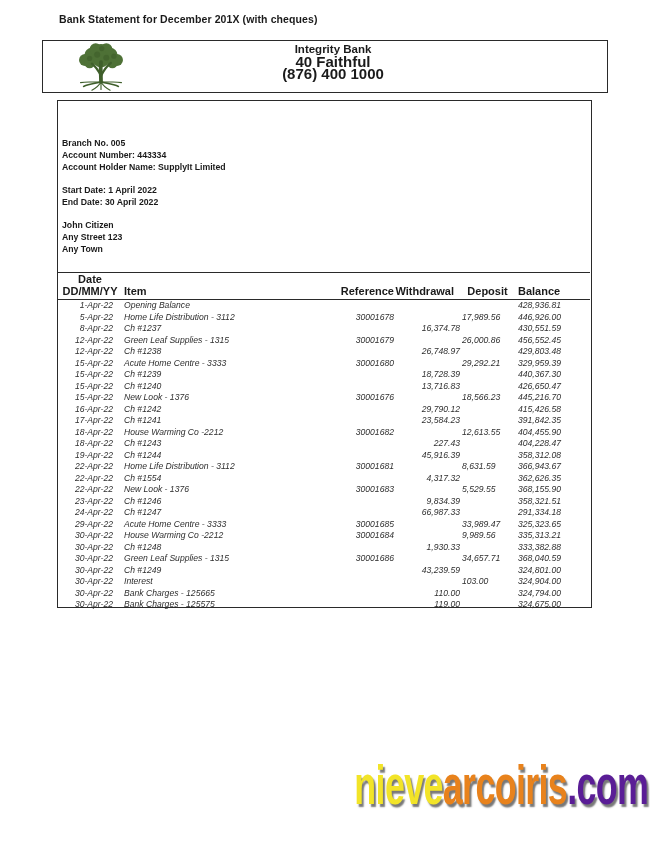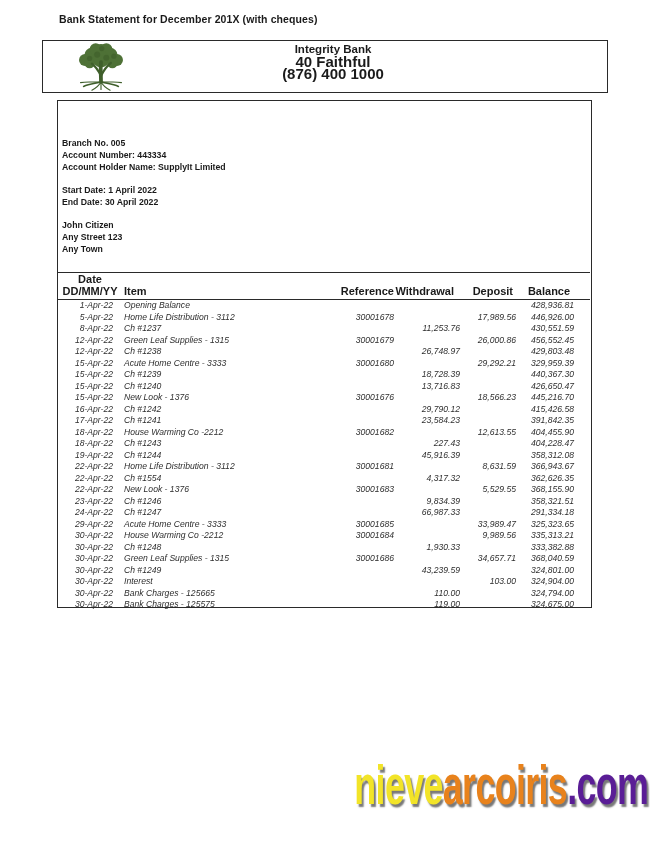--- a/index.html
+++ b/index.html
@@ -25,23 +25,23 @@
   .txn-table { position:absolute; left:0; top:171px; width:532px; border-collapse:collapse; table-layout:fixed; }
   .txn-table thead tr { border-top:1.2px solid #2a2a2a; border-bottom:1.2px solid #2a2a2a; height:26px; }
   .txn-table th { font-size:11px; font-weight:bold; vertical-align:bottom; padding:0 0 2px 0; white-space:nowrap; }
   .txn-table td { font-size:8.6px; font-style:italic; color:#2e2e2e; height:11.5px; line-height:11.5px; padding:0; white-space:nowrap; overflow:hidden; }
   .c-date  { text-align:right; padding-right:9px !important; }
   th.c-date { text-align:center; padding-right:0 !important; }
   .c-item  { text-align:left; padding-left:2px !important; }
   .c-ref   { text-align:right; }
   .c-wd    { text-align:right; padding-right:2px !important; }
   th.c-wd  { padding-right:8px !important; }
-  .c-dep   { text-align:right; padding-right:2px !important; }
+  .c-dep   { padding-right:2px !important; }
   th.c-dep { padding-right:5px !important; }
-  .c-bal   { text-align:center; padding-right:3px !important; }
+  .c-bal   { text-align:left; padding-right:3px !important; }
   th.c-bal { padding-right:10px !important; }
 
   
   .watermark {
     position:absolute; right:2px; top:752px; white-space:nowrap;
     font-weight:bold; font-size:56px; letter-spacing:-1px;
     transform:scaleX(0.64); transform-origin:100% 50%;
     text-shadow:3px 3px 2px #787878;
   }
 </style>
@@ -149,21 +149,21 @@
             <td class="c-ref">30001678</td>
             <td class="c-wd"></td>
             <td class="c-dep">17,989.56</td>
             <td class="c-bal">446,926.00</td>
           </tr>
 
           <tr>
             <td class="c-date">8-Apr-22</td>
             <td class="c-item">Ch #1237</td>
             <td class="c-ref"></td>
-            <td class="c-wd">11,253.76</td>
+            <td class="c-wd">16,374.78</td>
             <td class="c-dep"></td>
             <td class="c-bal">430,551.59</td>
           </tr>
 
           <tr>
             <td class="c-date">12-Apr-22</td>
             <td class="c-item">Green Leaf Supplies - 1315</td>
             <td class="c-ref">30001679</td>
             <td class="c-wd"></td>
             <td class="c-dep">26,000.86</td>

